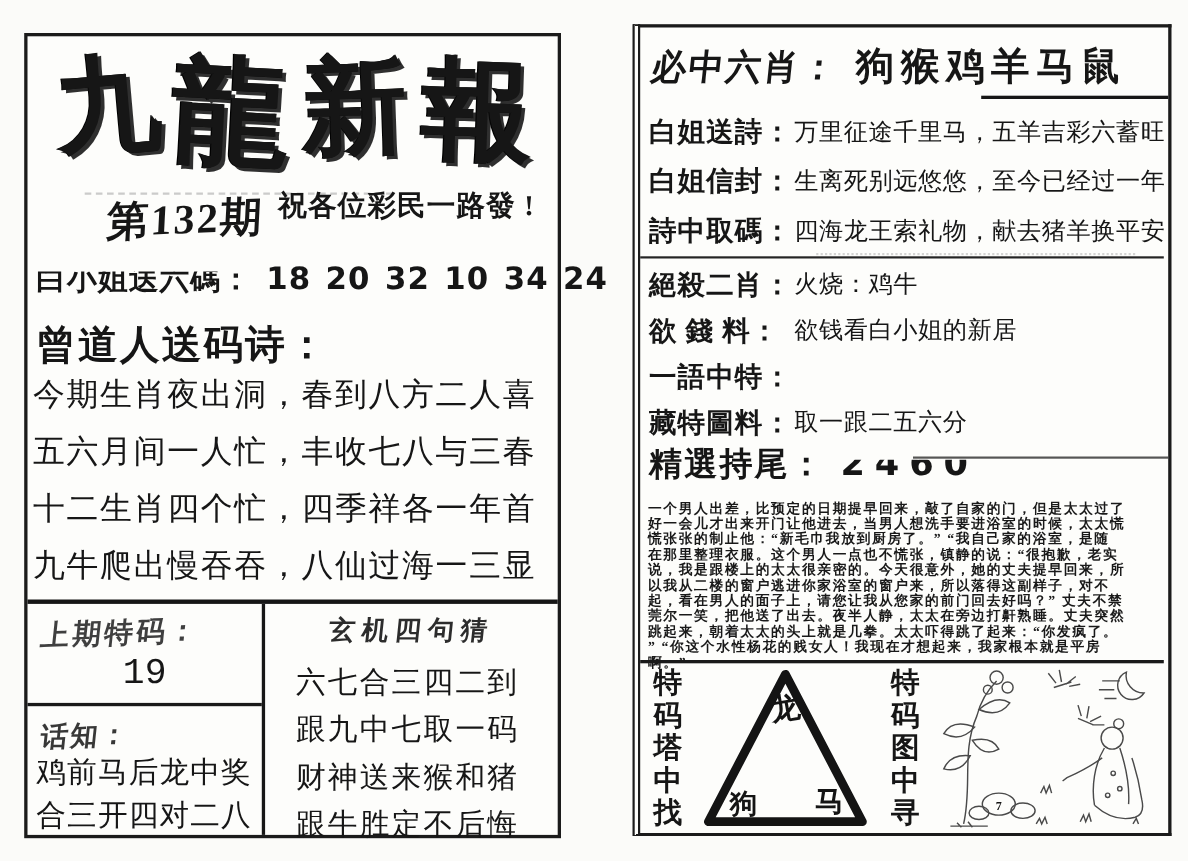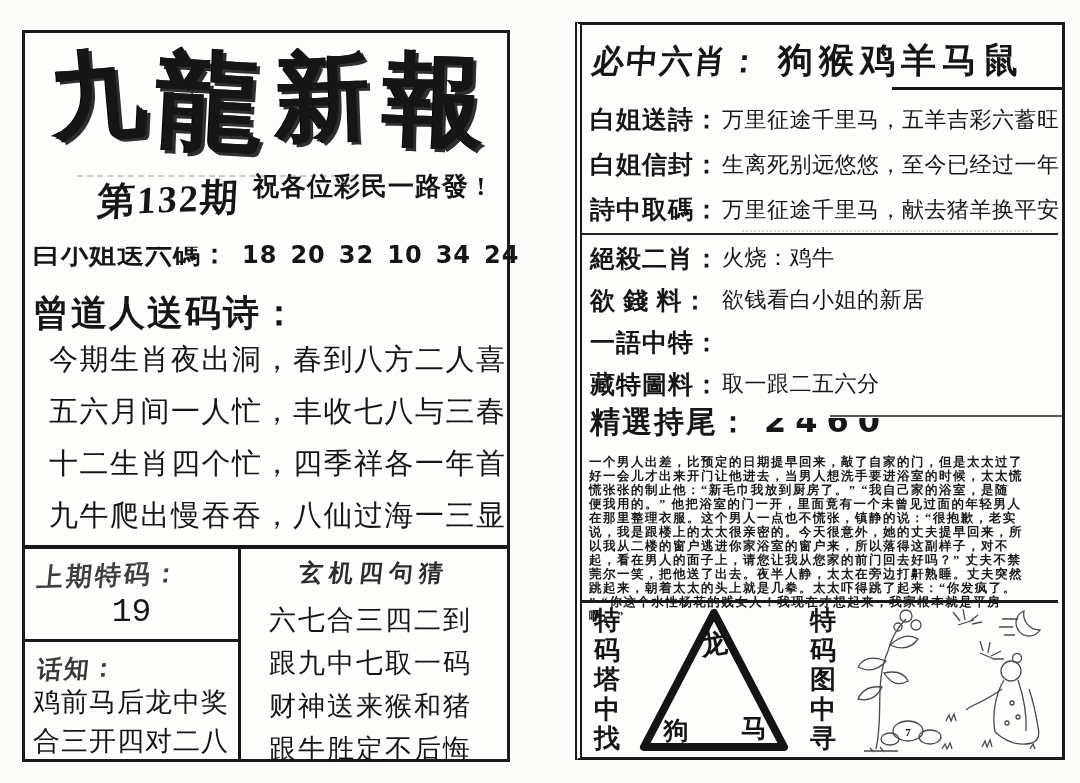--- a/index.html
+++ b/index.html
@@ -19,24 +19,24 @@
   .mast span:nth-child(3){ transform:rotate(-2deg) translateY(2px); }
   .mast span:nth-child(4){ transform:rotate(2deg) translateY(5px) scale(1.06); }
 
   .dots1 { position:absolute; top:142px; left:52px; width:280px; border-top:2px dashed #9a9a9a; opacity:.5; }
   .issue { position:absolute; top:141px; left:72px; font-size:38px; font-weight:800;
            transform:rotate(-2deg) skewX(-5deg); letter-spacing:2px; }
   .greet { position:absolute; top:138px; left:228px; width:252px; font-size:26px; font-weight:900; letter-spacing:1px; line-height:1.2; }
 
   .six-row { position:absolute; top:203px; left:8px; width:474px; white-space:nowrap; }
   .six-label { font-size:27px; font-weight:900; letter-spacing:1px; clip-path:inset(30% 0 0 0); display:inline-block; }
-  .six-num { font-family:"DejaVu Sans", sans-serif; font-size:24px; font-weight:600; margin-left:13px; letter-spacing:1px; }
+  .six-num { font-family:"DejaVu Sans", sans-serif; font-size:28px; font-weight:600; margin-left:13px; letter-spacing:1px; }
 
   .poem-label { position:absolute; top:256px; left:8px; font-size:36px; font-weight:900; letter-spacing:2px; }
-  .poem { position:absolute; top:300px; left:24px; width:470px; font-size:29px; font-weight:500;
+  .poem { position:absolute; top:300px; left:5px; width:470px; font-size:29px; font-weight:500;
           letter-spacing:1.5px; line-height:52px; }
 
   .left-footer { position:absolute; top:512px; left:0; width:482px; height:214px; border-top:4px solid #161616; display:flex; }
   .lf-left { width:216px; border-right:3px solid #161616; }
   .lf-lastlabel { font-size:26px; font-weight:700; margin:8px 0 0 12px; transform:rotate(-2deg) skewX(-8deg); opacity:.82; letter-spacing:3px; }
   .lf-value { font-family:Liberation Mono, monospace; font-size:33px; text-align:center; margin-top:2px; }
   .lf-div { border-top:3px solid #1a1a1a; margin-top:8px; }
   .lf-huazhi { font-size:25px; font-weight:700; margin:8px 0 0 12px; transform:rotate(-2deg) skewX(-8deg); opacity:.85; letter-spacing:2px; }
   .lf-line { font-size:27px; font-weight:500; margin-left:8px; line-height:39px; letter-spacing:1px; white-space:nowrap; }
   .lf-right { flex:1; }
@@ -137,21 +137,21 @@
     <div class="rp-row">
       <span class="rp-label">白姐送詩：</span>
       <span class="rp-text">万里征途千里马，五羊吉彩六蓄旺</span>
     </div>
     <div class="rp-row">
       <span class="rp-label">白姐信封：</span>
       <span class="rp-text">生离死别远悠悠，至今已经过一年</span>
     </div>
     <div class="rp-row">
       <span class="rp-label">詩中取碼：</span>
-      <span class="rp-text">万里征途千里马，献去猪羊换平安</span>
+      <span class="rp-text">四海龙王索礼物，献去猪羊换平安</span>
     </div>
     <div class="rp-rule"></div>
     <div class="rp-row short">
       <span class="rp-label">絕殺二肖：</span>
       <span class="rp-text">火烧：鸡牛</span>
     </div>
     <div class="rp-row short">
       <span class="rp-label">欲 錢 料：</span>
       <span class="rp-text">欲钱看白小姐的新居</span>
     </div>
@@ -167,21 +167,20 @@
   <div class="rp-tail">
     <span class="rp-t-label">精選持尾：</span>
     <span class="rp-t-value">2460</span>
   </div>
   <div class="rp-t-line"></div>
 
   <div class="story">
     <div>一个男人出差，比预定的日期提早回来，敲了自家的门，但是太太过了</div>
     <div>好一会儿才出来开门让他进去，当男人想洗手要进浴室的时候，太太慌</div>
     <div>慌张张的制止他：“新毛巾我放到厨房了。” “我自己家的浴室，是随</div>
-    <div>便我用的。” 他把浴室的门一开，里面竟有一个未曾见过面的年轻男人</div>
     <div>在那里整理衣服。这个男人一点也不慌张，镇静的说：“很抱歉，老实</div>
     <div>说，我是跟楼上的太太很亲密的。今天很意外，她的丈夫提早回来，所</div>
     <div>以我从二楼的窗户逃进你家浴室的窗户来，所以落得这副样子，对不</div>
     <div>起，看在男人的面子上，请您让我从您家的前门回去好吗？” 丈夫不禁</div>
     <div>莞尔一笑，把他送了出去。夜半人静，太太在旁边打鼾熟睡。丈夫突然</div>
     <div>跳起来，朝着太太的头上就是几拳。太太吓得跳了起来：“你发疯了。</div>
     <div>” “你这个水性杨花的贱女人！我现在才想起来，我家根本就是平房</div>
     <div>啊。”</div>
   </div>
 

